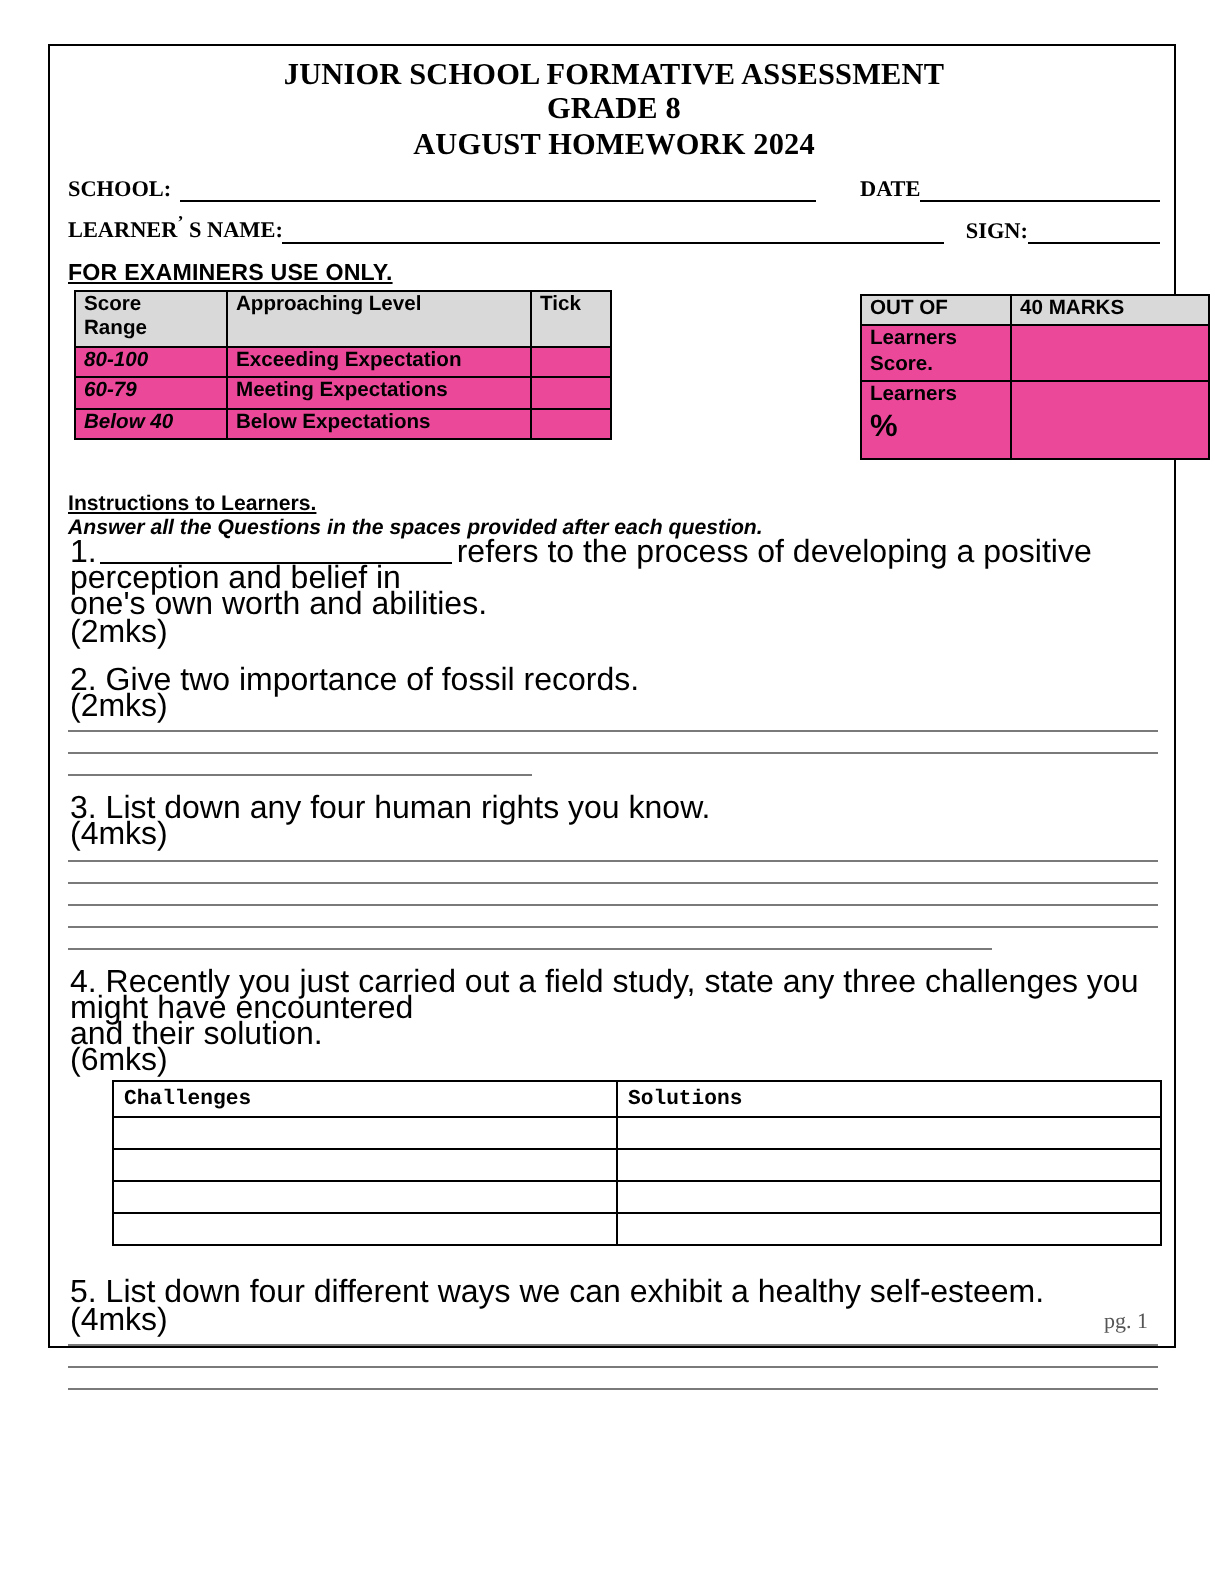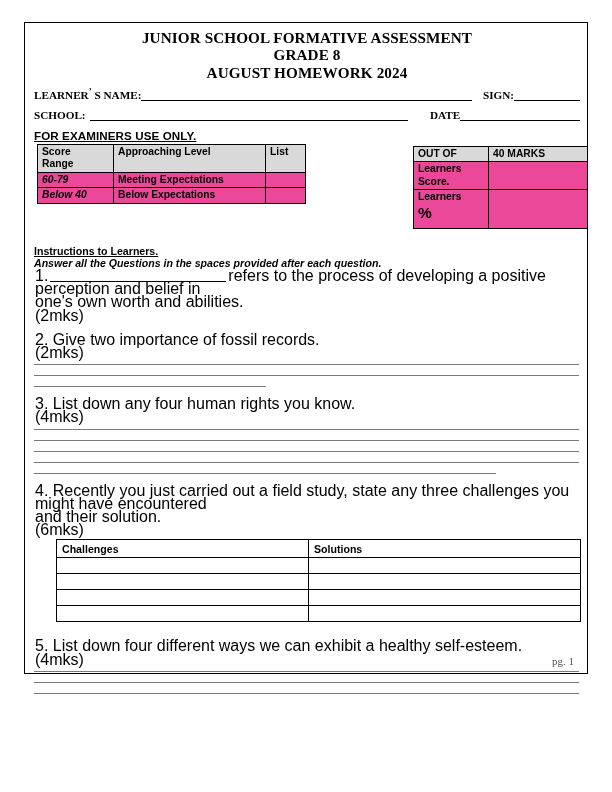--- a/index.html
+++ b/index.html
@@ -102,21 +102,21 @@
   .ital { font-style: italic; }
 
   .score-table {
     position: absolute;
     left: 3px;
     top: 0;
     width: 268px;
   }
   .marks-table {
     position: absolute;
-    left: 379px;
+    left: 396px;
     top: 2px;
     width: 174px;
   }
   .pct-big { font-size: 15.5px; line-height: 17px; display: block; }
 
   
   .instr-head {
     font-size: 10.6px;
     font-weight: bold;
     text-decoration: underline;
@@ -164,21 +164,21 @@
     border-collapse: collapse;
     table-layout: fixed;
   }
   .cs-table td, .cs-table th {
     border: 1.2px solid #000;
     font-size: 10.6px;
     text-align: left;
     padding: 1px 5px;
     background: #ffffff;
   }
-  .cs-table th { font-weight: bold; height: 15px; }
+  .cs-table th { font-weight: bold; height: 15px; font-family: Liberation Mono, monospace; }
   .cs-table td { height: 13px; }
 
   
   .pg {
     position: absolute;
     right: 13px;
     bottom: 6px;
     font-family: "Liberation Serif", serif;
     font-size: 11px;
     color: #555555;
@@ -187,53 +187,58 @@
 </head>
 <body>
 
 <div class="page-frame">
   <div class="page-inner">
 
     <div class="title-block">
       <div class="title-line">JUNIOR SCHOOL FORMATIVE ASSESSMENT</div>
       <div class="title-line">GRADE 8</div>
       <div class="title-line">AUGUST HOMEWORK 2024</div>
+    </div>
+
+    <div class="field-row r2">
+      <span class="lbl">SCHOOL:</span>
+      <span class="rule" style="width:318px;margin-left:4px"></span>
+      <span class="sp">&nbsp;&nbsp;&nbsp;&nbsp;&nbsp;&nbsp;&nbsp;&nbsp;</span>
+      <span class="lbl">DATE</span>
+      <span class="rule grow"></span>
     </div>
 
     <div class="field-row r1">
       <span class="lbl"><span>LEARNER</span><span class="apos">’</span>&nbsp;<span>S NAME:</span></span>
       <span class="rule grow"></span>
       <span class="sp">&nbsp;&nbsp;&nbsp;&nbsp;</span>
       <span class="lbl">SIGN:</span>
       <span class="rule" style="width:66px"></span>
-    </div>
-
-    <div class="field-row r2">
-      <span class="lbl">SCHOOL:</span>
-      <span class="rule" style="width:318px;margin-left:4px"></span>
-      <span class="sp">&nbsp;&nbsp;&nbsp;&nbsp;&nbsp;&nbsp;&nbsp;&nbsp;</span>
-      <span class="lbl">DATE</span>
-      <span class="rule grow"></span>
     </div>
 
     <div class="exam-head">FOR EXAMINERS USE ONLY.</div>
 
     <div class="tables-band">
 
       <table class="grid score-table">
         <colgroup>
             <col style="width:76px">
             <col style="width:152px">
             <col style="width:40px">
           </colgroup>
         <tbody>
           <tr>
             <th class="shaded"><span>Score</span><br><span>Range</span></th>
             <th class="shaded">Approaching Level</th>
-            <th class="shaded">List</th>
+            <th class="shaded">Tick</th>
+          </tr>
+          <tr>
+            <td class="ital">80-100</td>
+            <td>Exceeding Expectation</td>
+            <td></td>
           </tr>
           <tr>
             <td class="ital">60-79</td>
             <td>Meeting Expectations</td>
             <td></td>
           </tr>
           <tr>
             <td class="ital">Below 40</td>
             <td>Below Expectations</td>
             <td></td>

